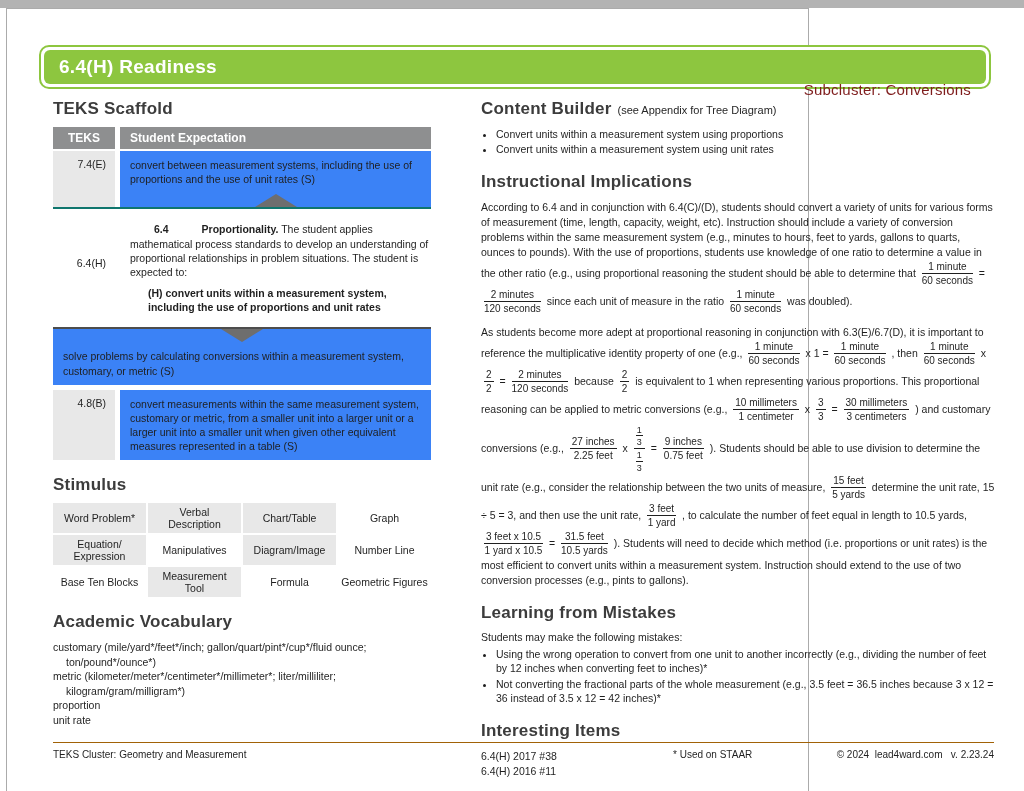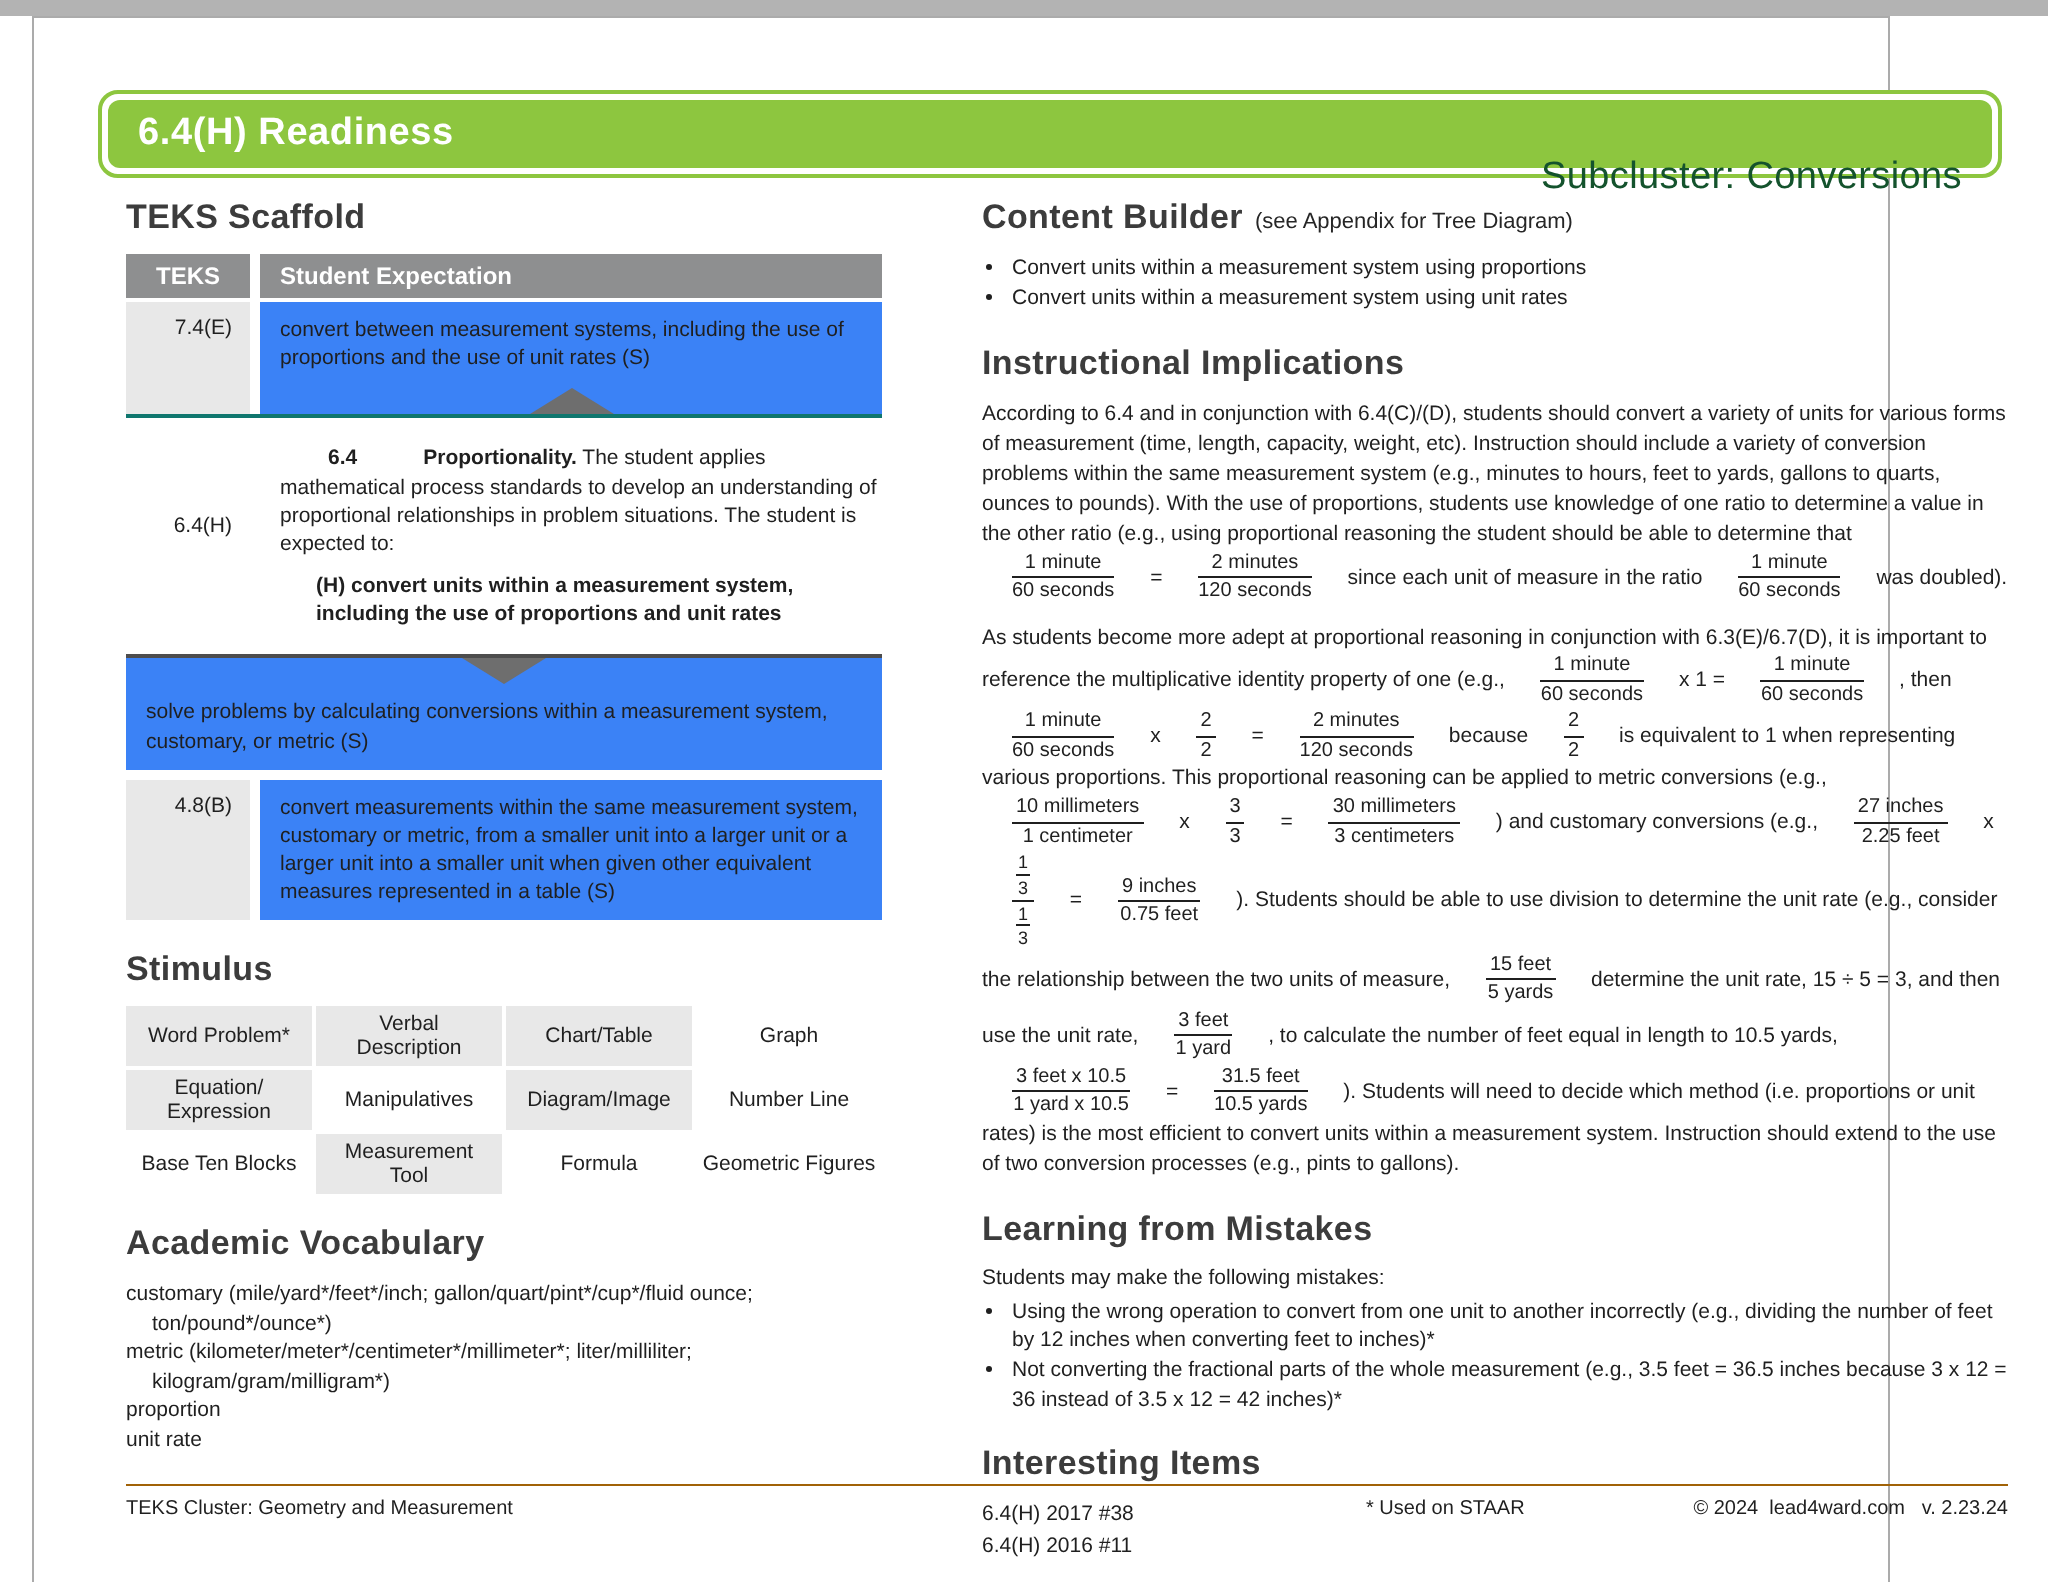--- a/index.html
+++ b/index.html
@@ -4,35 +4,35 @@
 <style>
   * { box-sizing: border-box; }
   html,body { margin:0; padding:0; }
   body {
     width:1024px; height:791px; position:relative; overflow:hidden;
     background:#ffffff; color:#1f1f1f;
     font-family:"Liberation Sans","DejaVu Sans",sans-serif;
   }
   .top-strip { position:absolute; left:0; top:0; width:1024px; height:8px; background:#b3b3b3; }
   .page {
-    position:absolute; left:16px; top:8px; width:929px; height:783px;
+    position:absolute; left:6px; top:8px; width:803px; height:783px;
     background:#fff; border:1px solid #ababab; border-bottom:none;
   }
 
   
   .header-outer {
     position:absolute; left:32px; top:36px; width:952px; height:44px;
     border:2px solid #8dc63f; border-radius:10px; padding:3px; background:#fff;
   }
   .header-inner {
     background:#8dc63f; border-radius:6px; height:100%;
     display:flex; align-items:center; justify-content:space-between; padding:0 15px;
   }
   .header-title { color:#fff; font-weight:bold; font-size:19px; letter-spacing:.3px; }
-  .header-sub   { color:#14532d; font-size:19px; font-weight:400; letter-spacing:.2px;margin-top:44px; }
+  .header-sub   { color:#7f1d1d; font-size:15px; font-weight:400; letter-spacing:.2px;margin-top:44px; }
 
   
   .col-left  { position:absolute; left:46px;  top:90px; width:378px; }
   .col-right { position:absolute; left:474px; top:90px; width:514px; }
 
   h2 { font-size:17px; font-weight:bold; color:#3c3c3c; margin:0 0 8px; letter-spacing:.2px; }
   .h2-gap { margin-top:15px; }
   .cb-note { font-weight:normal; font-size:11px; color:#262626; margin-left:6px; letter-spacing:0; }
 
   
@@ -70,21 +70,21 @@
   .vocab-item { font-size:10.5px; line-height:1.38; padding-left:13px; text-indent:-13px; }
 
   
   ul.bullets { margin:4px 0 0; padding-left:15px; }
   ul.bullets li { font-size:10.5px; line-height:1.38; margin-bottom:1px; }
   .ipara { font-size:10.5px; line-height:1.42; margin:0 0 9px; }
   .mintro { font-size:10.5px; margin:0 0 2px; }
   .ii-item { font-size:10.5px; line-height:1.5; }
 
   
-  .frac { display:inline-block; vertical-align:middle; text-align:center; margin:1px 15px; font-size:10px; line-height:1.15; }
+  .frac { display:inline-block; vertical-align:middle; text-align:center; margin:1px 3px; font-size:10px; line-height:1.15; }
   .frac .fn { display:block; border-bottom:1px solid #1f1f1f; padding:0 2px 1px; }
   .frac .fd { display:block; padding-top:1px; }
   .frac .frac { margin:0; font-size:9px; }
   .frac .frac .fn { padding:0 1px; }
 
   
   .footer { position:absolute; left:46px; top:733px; width:941px; border-top:1px solid #a16207; height:22px; font-size:10px; color:#1f1f1f; }
   .f-left  { position:absolute; left:0; top:6px; }
   .f-page  { position:absolute; left:50%; transform:translateX(-50%); top:6px;margin-top:41px; }
   .f-staar { position:absolute; left:620px; top:6px; }

